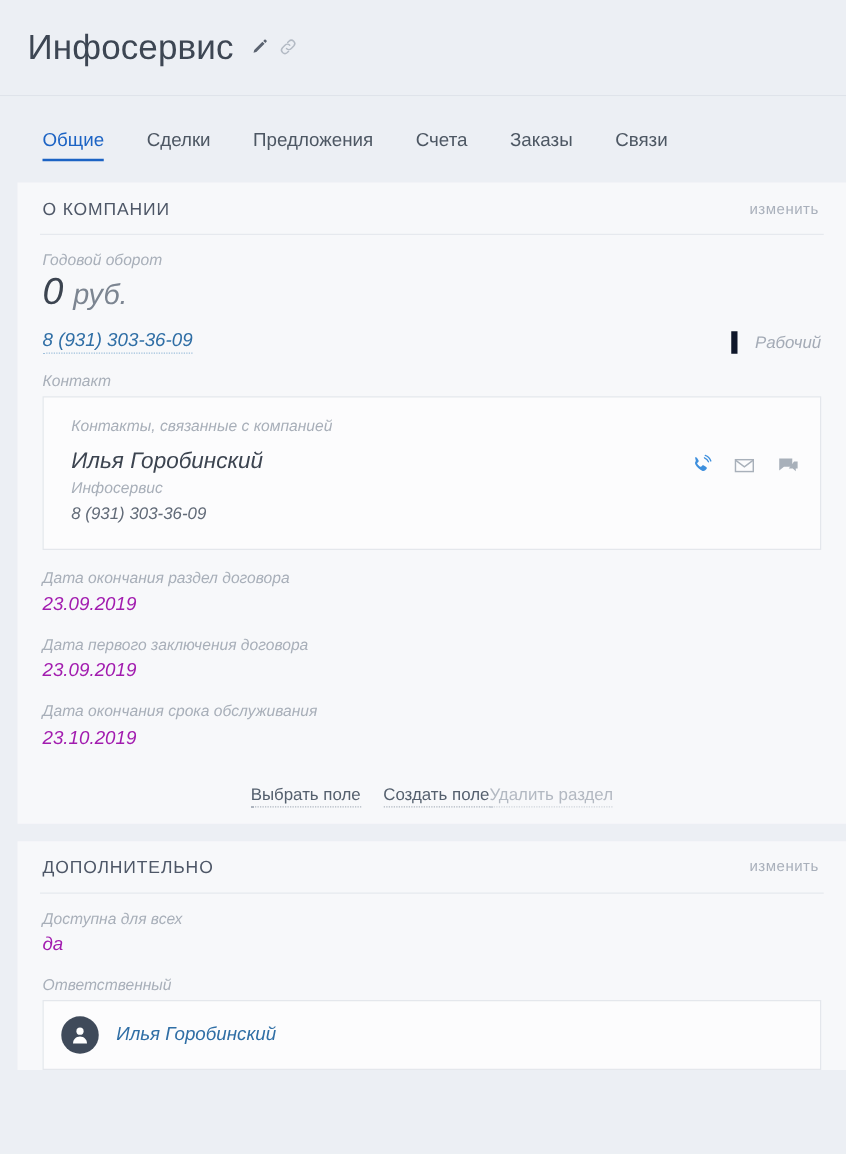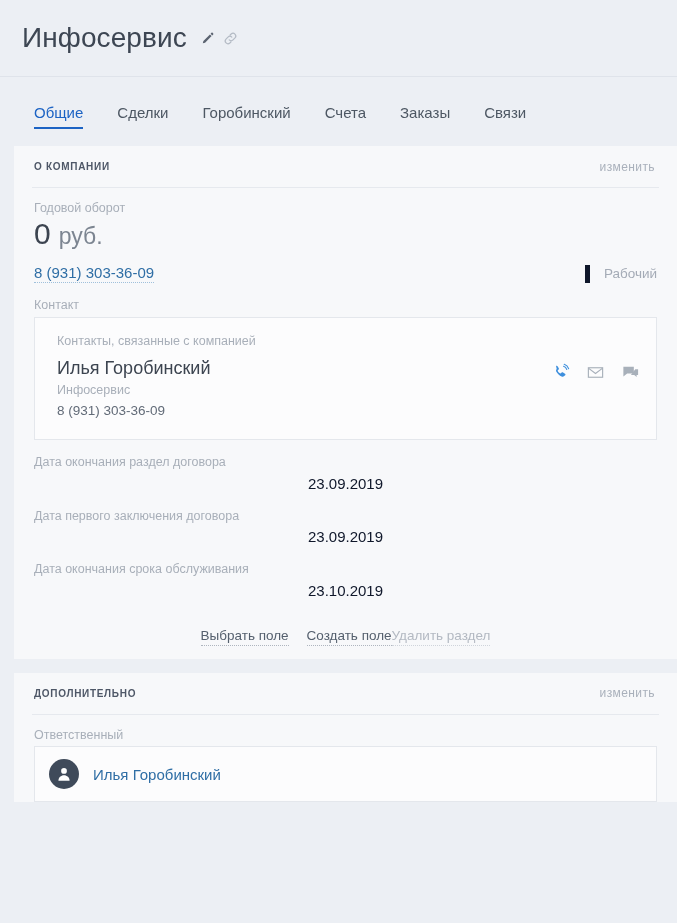--- a/index.html
+++ b/index.html
@@ -75,47 +75,46 @@
   }
   .card-head {
     display: flex;
     align-items: center;
     justify-content: space-between;
     height: 42px;
     border-bottom: 1px solid #e6e9ee;
     padding: 0 4px 0 2px;
   }
   .card-title {
-    font-size: 10px;
+    font-size: 14px;
     letter-spacing: 0.7px;
     color: #4e5767;
     text-transform: uppercase;
-    font-weight: 700;
+    font-weight: 400;
   }
   .card-edit {
     font-size: 12px;
     color: #a9b0bb;
     cursor: pointer;
     letter-spacing: 0.4px;
   }
   .card-body { padding: 12px 2px 0 2px; }
 
   
-  .field { margin-bottom: 14px; }
+  .field { margin-bottom: 14px; font-style: italic; }
   .field-label {
     font-size: 12.5px;
     color: #a8afb9;
     margin-bottom: 3px;
     line-height: 1.3;
   }
   .field-value {
     font-size: 15px;
-    color: #0f172a;
+    color: #a21caf;
     line-height: 1.35;
-    text-align: center;
   }
 
   .money { display: flex; align-items: baseline; gap: 8px; margin-top: -2px; }
   .money-num { font-size: 30px; color: #3c4450; line-height: 1.1; }
   .money-cur { font-size: 23px; color: #7c8591; }
 
   .phone-row { display: flex; align-items: center; justify-content: space-between; }
   .phone-link {
     font-size: 15px;
     color: #2f6ea5;
@@ -210,21 +209,21 @@
         <path d="M6.6 9.4a2.9 2.9 0 0 0 4.1 0l2.1-2.1a2.9 2.9 0 0 0-4.1-4.1L7.6 4.3" fill="none" stroke="#b3bac4" stroke-width="1.25" stroke-linecap="round"></path>
         <path d="M9.4 6.6a2.9 2.9 0 0 0-4.1 0L3.2 8.7a2.9 2.9 0 0 0 4.1 4.1l1.1-1.1" fill="none" stroke="#b3bac4" stroke-width="1.25" stroke-linecap="round"></path>
       </svg>
     </span>
   </div>
 </div>
 
 <div class="tabbar">
   <div class="tab active">Общие</div>
   <div class="tab">Сделки</div>
-  <div class="tab">Горобинский</div>
+  <div class="tab">Предложения</div>
   <div class="tab">Счета</div>
   <div class="tab">Заказы</div>
   <div class="tab">Связи</div>
 </div>
 
 <div class="content">
 
   <div class="card">
     <div class="card-head">
       <span class="card-title">О КОМПАНИИ</span>
@@ -308,20 +307,24 @@
     </div>
   </div>
 
   <div class="card">
     <div class="card-head">
       <span class="card-title">ДОПОЛНИТЕЛЬНО</span>
       <span class="card-edit">изменить</span>
     </div>
 
     <div class="card-body">
+      <div class="field">
+        <div class="field-label">Доступна для всех</div>
+        <div class="field-value">да</div>
+      </div>
 
       <div class="field">
         <div class="field-label">Ответственный</div>
         <div class="resp-box">
           <span class="avatar">
             <svg width="18" height="18" viewBox="0 0 20 20">
               <circle cx="10" cy="6.6" r="3.2" fill="#ffffff"></circle>
               <path d="M3.8 17.5c0-3.6 2.8-6.1 6.2-6.1s6.2 2.5 6.2 6.1z" fill="#ffffff"></path>
             </svg>
           </span>

